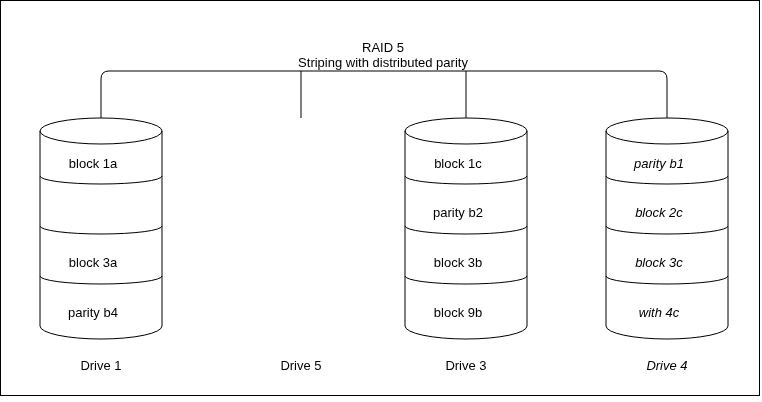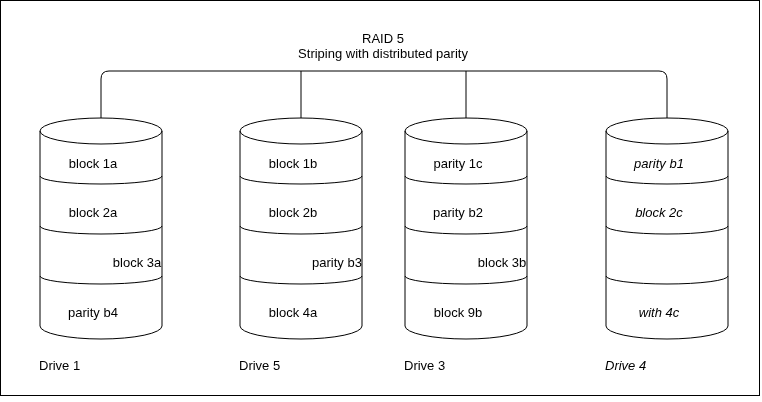--- a/index.html
+++ b/index.html
@@ -20,21 +20,21 @@
     left: 0;
     top: 0;
     width: 758px;
     height: 394px;
     border: 1px solid #000000;
     pointer-events: none;
   }
   .title-block {
     position: absolute;
     left: 100px;
-    top: 31px;
+    top: 40px;
     width: 566px;
     text-align: center;
     color: #000000;
   }
   .title-line {
     font-size: 13px;
     line-height: 15px;
     white-space: pre;
   }
   .bus-svg {
@@ -61,28 +61,29 @@
     left: 0;
     width: 108px;
     height: 16px;
     line-height: 16px;
     text-align: center;
     font-size: 13px;
     color: #000000;
   }
   .bl-0 { top: 39px; }
   .bl-1 { top: 88px; }
-  .bl-2 { top: 138px; padding-left: 44px; }
+  .bl-2 { top: 138px; }
   .bl-3 { top: 188px; }
   .drive-label {
     position: absolute;
     top: 358px;
     width: 124px;
     height: 16px;
     line-height: 16px;
+    text-align: center;
     font-size: 13px;
     color: #000000;
   }
   .dx-1 { left: 39px; }
   .dx-2 { left: 239px; }
   .dx-3 { left: 404px; }
   .dx-4 { left: 605px; font-style: italic; }
 </style>
 </head>
 <body>
@@ -103,60 +104,48 @@
   </svg>
 
   <div class="drive dx-1">
     <svg width="124" height="223" viewBox="0 0 124 223">
       <ellipse cx="62" cy="14" rx="61" ry="13" fill="#ffffff" stroke="#000000" stroke-width="1"></ellipse>
       <path d="M 1 14 L 1 209 M 123 14 L 123 209" fill="none" stroke="#000000" stroke-width="1"></path>
       <path d="M 1 209 A 61 13 0 0 0 123 209" fill="none" stroke="#000000" stroke-width="1"></path>
       <path d="M 1 59 A 61 8 0 0 0 123 59 M 1 109 A 61 8 0 0 0 123 109 M 1 159 A 61 8 0 0 0 123 159" fill="none" stroke="#000000" stroke-width="1"></path>
     </svg>
     <div class="block-label bl-0">block 1a</div>
-    <div class="block-label bl-1">block 2a</div>
     <div class="block-label bl-2">block 3a</div>
     <div class="block-label bl-3">parity b4</div>
   </div>
 
-  <div class="drive dx-2">
-    <svg width="124" height="223" viewBox="0 0 124 223">
-      <ellipse cx="62" cy="14" rx="61" ry="13" fill="#ffffff" stroke="#000000" stroke-width="1"></ellipse>
-      <path d="M 1 14 L 1 209 M 123 14 L 123 209" fill="none" stroke="#000000" stroke-width="1"></path>
-      <path d="M 1 209 A 61 13 0 0 0 123 209" fill="none" stroke="#000000" stroke-width="1"></path>
-      <path d="M 1 59 A 61 8 0 0 0 123 59 M 1 109 A 61 8 0 0 0 123 109 M 1 159 A 61 8 0 0 0 123 159" fill="none" stroke="#000000" stroke-width="1"></path>
-    </svg>
-    <div class="block-label bl-0">block 1b</div>
-    <div class="block-label bl-1">block 2b</div>
-    <div class="block-label bl-2">parity b3</div>
-    <div class="block-label bl-3">block 4a</div>
-  </div>
 
   <div class="drive dx-3">
     <svg width="124" height="223" viewBox="0 0 124 223">
       <ellipse cx="62" cy="14" rx="61" ry="13" fill="#ffffff" stroke="#000000" stroke-width="1"></ellipse>
       <path d="M 1 14 L 1 209 M 123 14 L 123 209" fill="none" stroke="#000000" stroke-width="1"></path>
       <path d="M 1 209 A 61 13 0 0 0 123 209" fill="none" stroke="#000000" stroke-width="1"></path>
       <path d="M 1 59 A 61 8 0 0 0 123 59 M 1 109 A 61 8 0 0 0 123 109 M 1 159 A 61 8 0 0 0 123 159" fill="none" stroke="#000000" stroke-width="1"></path>
     </svg>
-    <div class="block-label bl-0">parity 1c</div>
+    <div class="block-label bl-0">block 1c</div>
     <div class="block-label bl-1">parity b2</div>
     <div class="block-label bl-2">block 3b</div>
     <div class="block-label bl-3">block 9b</div>
   </div>
 
   <div class="drive dx-4">
     <svg width="124" height="223" viewBox="0 0 124 223">
       <ellipse cx="62" cy="14" rx="61" ry="13" fill="#ffffff" stroke="#000000" stroke-width="1"></ellipse>
       <path d="M 1 14 L 1 209 M 123 14 L 123 209" fill="none" stroke="#000000" stroke-width="1"></path>
       <path d="M 1 209 A 61 13 0 0 0 123 209" fill="none" stroke="#000000" stroke-width="1"></path>
       <path d="M 1 59 A 61 8 0 0 0 123 59 M 1 109 A 61 8 0 0 0 123 109 M 1 159 A 61 8 0 0 0 123 159" fill="none" stroke="#000000" stroke-width="1"></path>
     </svg>
     <div class="block-label bl-0">parity b1</div>
     <div class="block-label bl-1">block 2c</div>
+    <div class="block-label bl-2">block 3c</div>
     <div class="block-label bl-3">with 4c</div>
   </div>
 
   <div class="drive-label dx-1">Drive 1</div>
   <div class="drive-label dx-2">Drive 5</div>
   <div class="drive-label dx-3">Drive 3</div>
   <div class="drive-label dx-4">Drive 4</div>
 
 </div>
 

